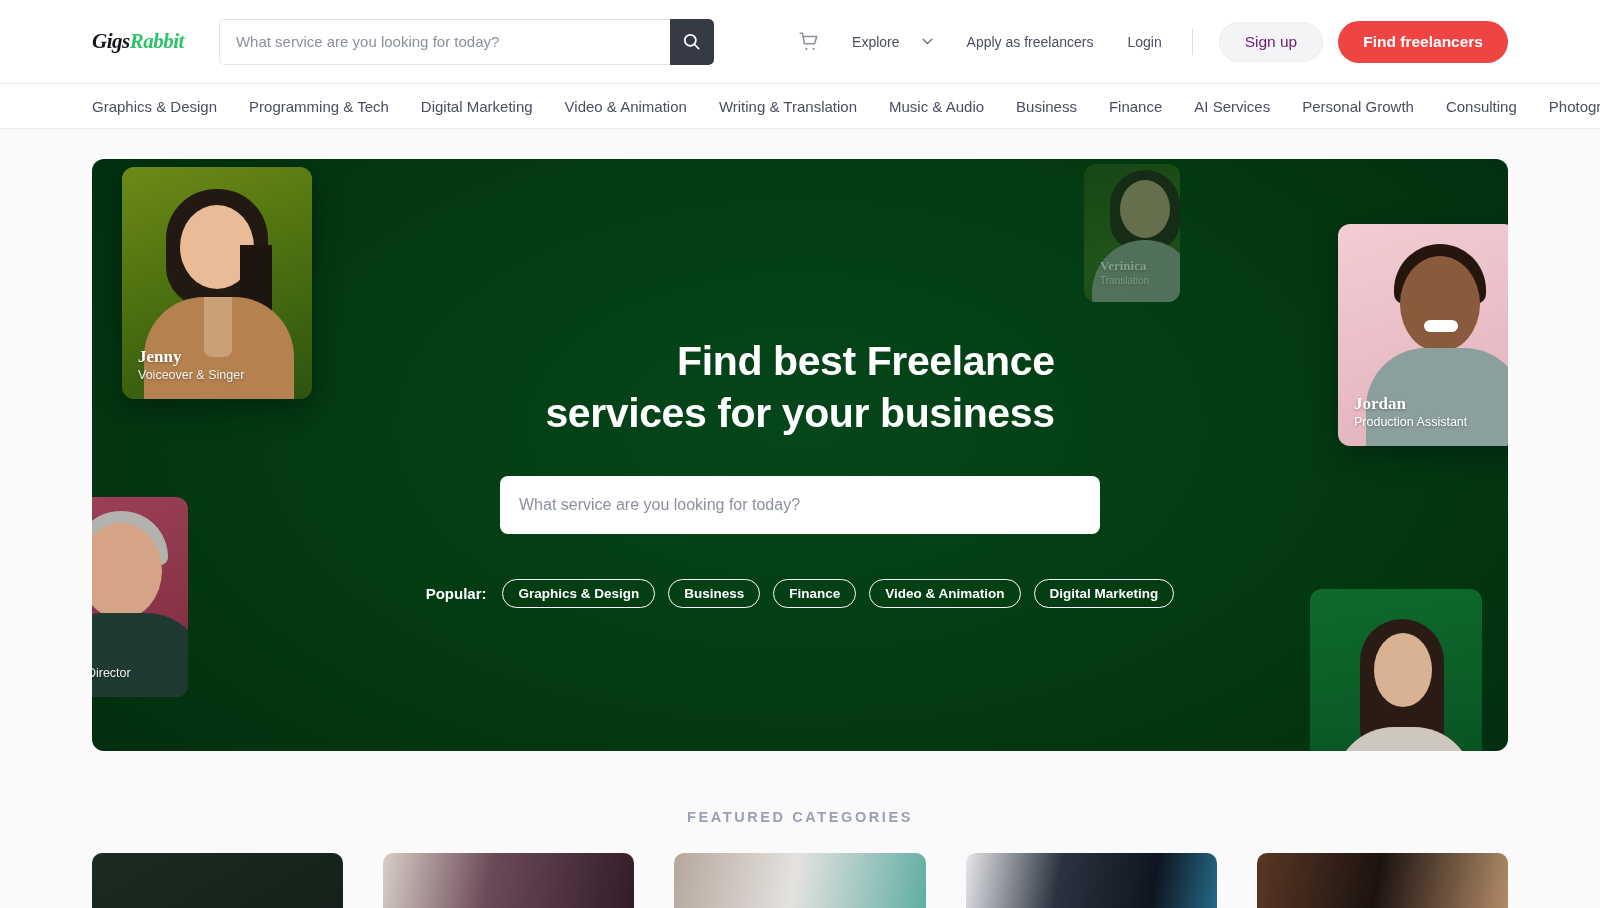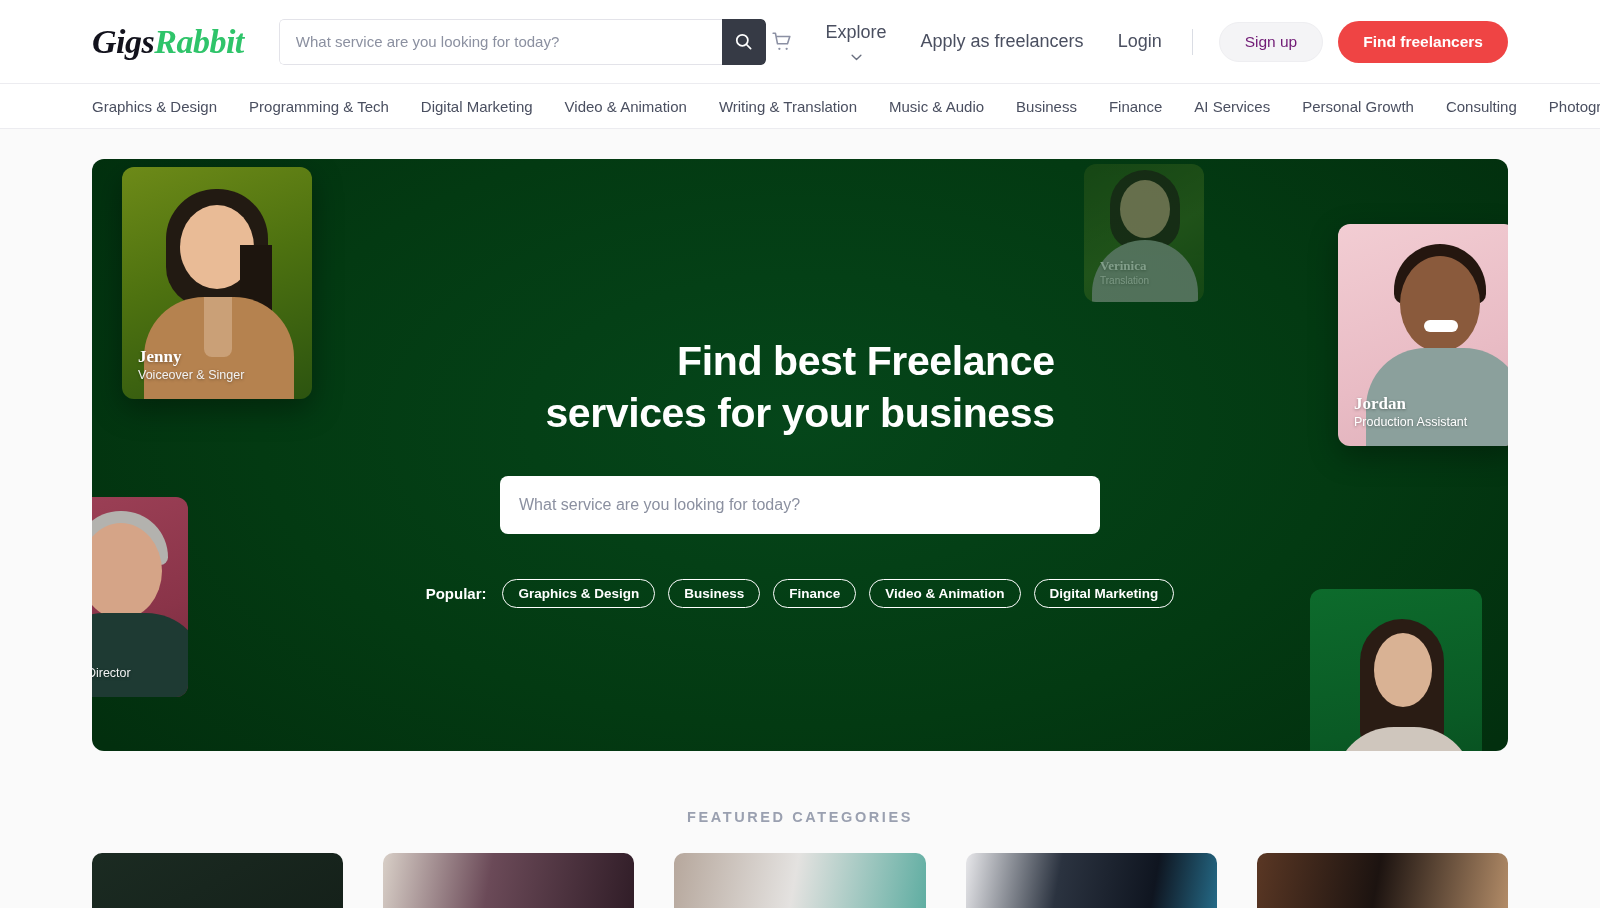--- a/index.html
+++ b/index.html
@@ -17,21 +17,21 @@
     height: 84px;
     background: #ffffff;
     display: flex;
     align-items: center;
     padding: 0 92px 0 92px;
     border-bottom: 1px solid #ececf0;
     position: relative;
   }
   .logo {
     font-family: "Liberation Serif", serif;
-    font-size: 34px;
+    font-size: 21px;
     font-weight: bold;
     font-style: italic;
     letter-spacing: -0.5px;
     white-space: nowrap;
     user-select: none;
   }
   .logo .gigs { color: #12121c; }
   .logo .rabbit { color: #2fc46a; }
 
   .hdr-search {
@@ -75,30 +75,29 @@
     align-items: center;
     gap: 0;
   }
   .cart-btn {
     width: 34px; height: 34px;
     display: flex; align-items: center; justify-content: center;
     cursor: pointer;
     margin-right: 26px;
   }
   .hdr-link {
-    font-size: 18px;
+    font-size: 14px;
     color: #4a4f60;
     text-decoration: none;
     cursor: pointer;
     white-space: nowrap;
     display: flex;
     align-items: center;
-    gap: 11px;
+    gap: 22px;
     margin-right: 34px;
-    flex-direction: column;
   }
   .hdr-link:last-of-type { margin-right: 0; }
   .hdr-divider {
     width: 1px; height: 26px; background: #dadde4;
     margin: 0 26px 0 30px;
   }
   .btn-signup {
     height: 40px;
     padding: 0 25px;
     border-radius: 24px;
@@ -247,21 +246,21 @@
   }
 
   
   .fcard-jenny {
     left: 30px; top: 8px; width: 190px; height: 232px;
     box-shadow: 0 10px 30px rgba(0,0,0,.35);
     background: linear-gradient(160deg, #6d8a18 0%, #4e7210 45%, #2c5410 100%);
   }
   
   .fcard-verinica {
-    left: 992px; top: 5px; width: 120px; height: 138px;
+    left: 992px; top: 5px; width: 96px; height: 138px;
     opacity: .5;
     background: linear-gradient(150deg, #2a5418 0%, #3d6a20 55%, #265215 100%);
   }
   
   .fcard-jordan {
     left: 1246px; top: 65px; width: 178px; height: 222px;
     box-shadow: 0 10px 30px rgba(0,0,0,.3);
     background: linear-gradient(160deg, #f2cdd3 0%, #e9bcc5 60%, #dfb0ba 100%);
   }
   .fcard-jordan .cap-name, .fcard-jordan .cap-role { color: #ffffff; }

